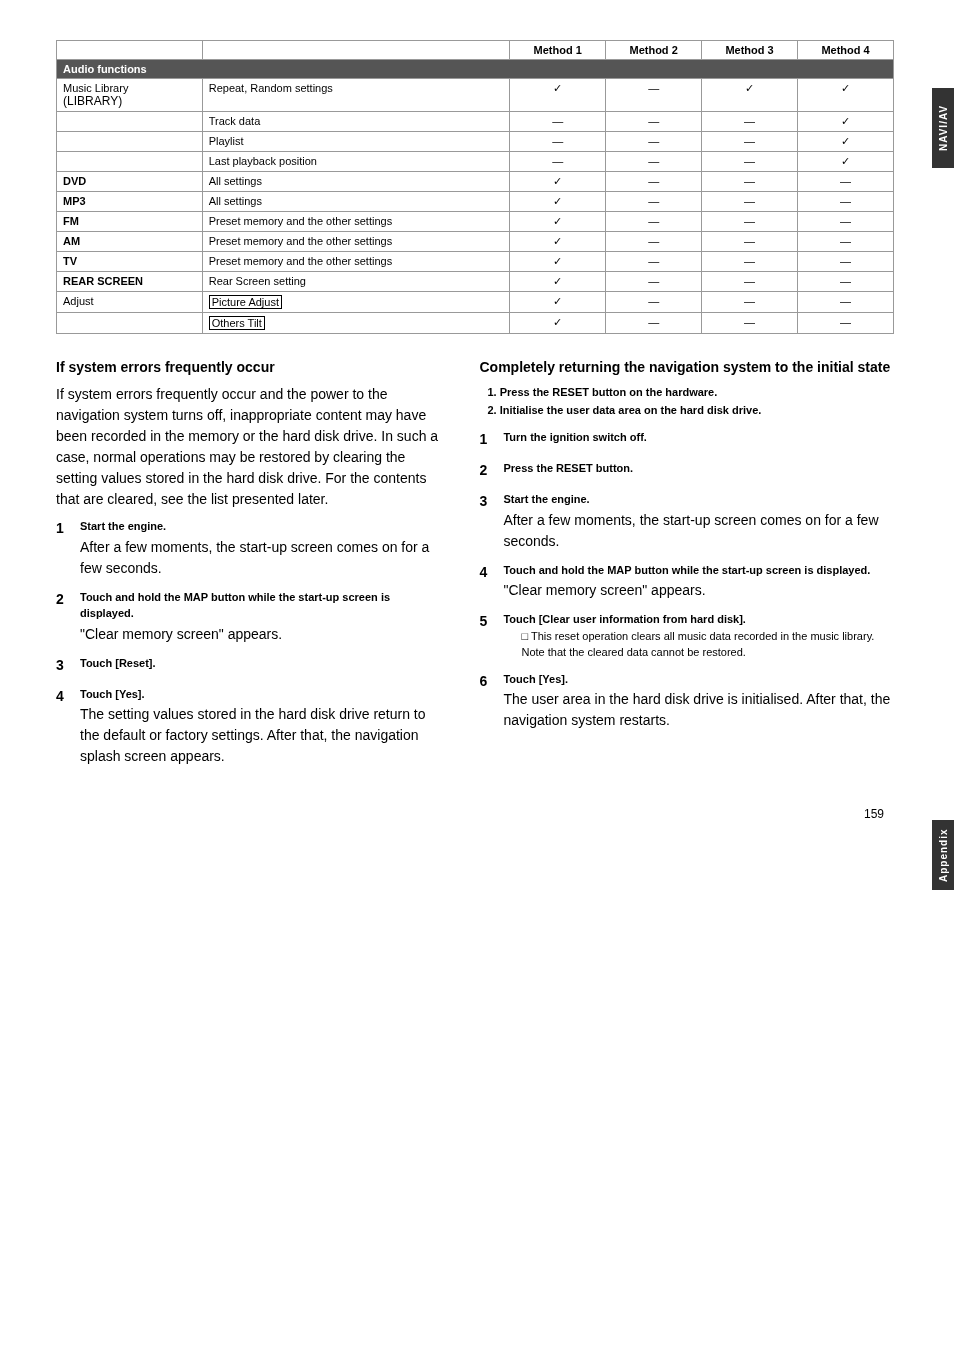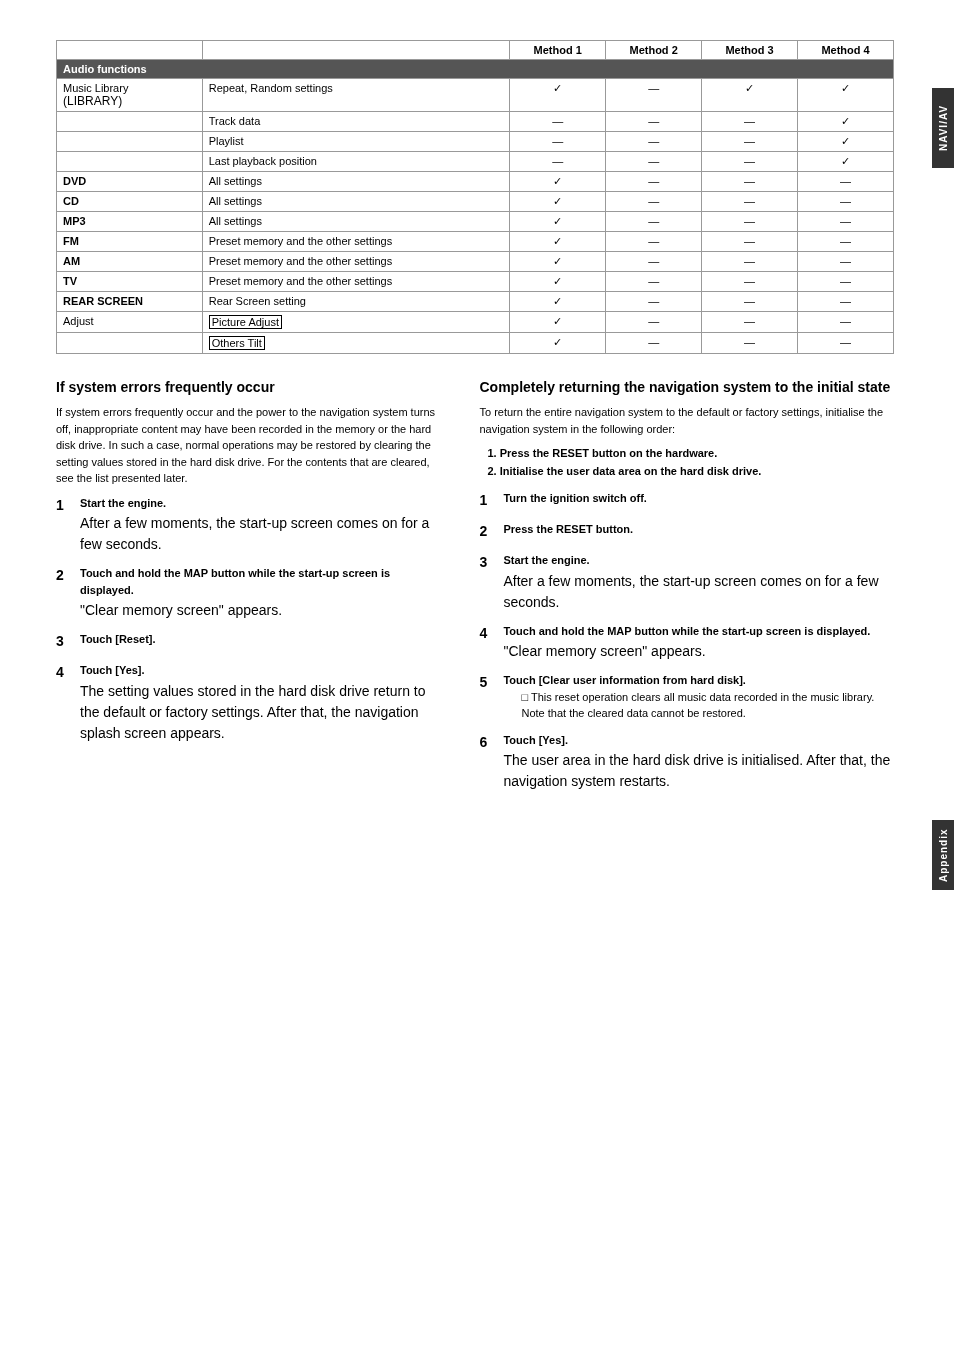--- a/index.html
+++ b/index.html
@@ -108,21 +108,21 @@
     .section-heading {
       font-size: 14px;
       font-weight: bold;
       color: #000;
       margin-bottom: 8px;
       line-height: 1.3;
     }
 
     
     .body-text {
-      font-size: 11px;
+      font-size: 14px;
       line-height: 1.5;
       margin-bottom: 8px;
       color: #000;
     }
 
     
     .step {
       display: flex;
       margin-bottom: 10px;
       font-size: 11px;
@@ -231,28 +231,20 @@
         </tr>
         <tr>
           <td><strong>DVD</strong></td>
           <td>All settings</td>
           <td style="text-align: center;">✓</td>
           <td style="text-align: center;">—</td>
           <td style="text-align: center;">—</td>
           <td style="text-align: center;">—</td>
         </tr>
         <tr>
-          <td><strong>CD</strong></td>
-          <td>All settings</td>
-          <td style="text-align: center;">✓</td>
-          <td style="text-align: center;">—</td>
-          <td style="text-align: center;">—</td>
-          <td style="text-align: center;">—</td>
-        </tr>
-        <tr>
           <td><strong>MP3</strong></td>
           <td>All settings</td>
           <td style="text-align: center;">✓</td>
           <td style="text-align: center;">—</td>
           <td style="text-align: center;">—</td>
           <td style="text-align: center;">—</td>
         </tr>
         <tr>
           <td><strong>FM</strong></td>
           <td>Preset memory and the other settings</td>
@@ -324,21 +316,20 @@
           </div>
           <div class="step">
             <span class="step-num">4</span>
             <div class="step-content"><strong>Touch [Yes].</strong><div class="step-quote">The setting values stored in the hard disk drive return to the default or factory settings. After that, the navigation splash screen appears.</div></div>
           </div>
         </div>
     </div>
 
     <div class="col-right">
       <div class="section-heading">Completely returning the navigation system to the initial state</div>
-      <p class="body-text">To return the entire navigation system to the default or factory settings, initialise the navigation system in the following order:</p>
       <div id="right-bold-steps">
           <div style="margin-bottom: 10px; margin-left: 8px;">
             <p class="bold-step">1. Press the RESET button on the hardware.</p>
             <p class="bold-step">2. Initialise the user data area on the hard disk drive.</p>
           </div>
         </div>
       <div id="right-steps">
           <div class="step">
             <span class="step-num">1</span>
             <div class="step-content"><strong>Turn the ignition switch off.</strong></div>
@@ -363,14 +354,15 @@
           </div>
           <div class="step">
             <span class="step-num">6</span>
             <div class="step-content"><strong>Touch [Yes].</strong><div class="step-quote">The user area in the hard disk drive is initialised. After that, the navigation system restarts.</div></div>
           </div>
         </div>
     </div>
 
   </div>
 
+  <div class="page-number">159</div>
 
 </div>
 
 </body></html>

